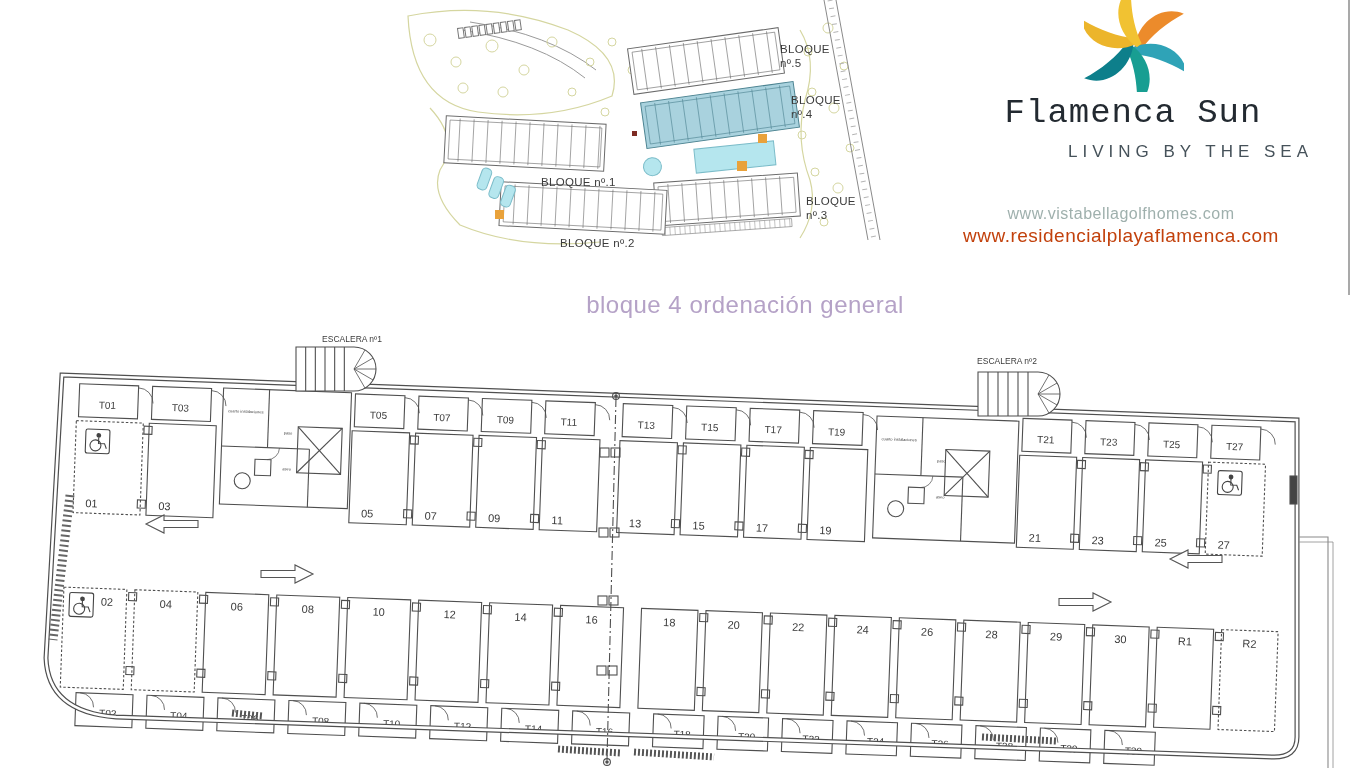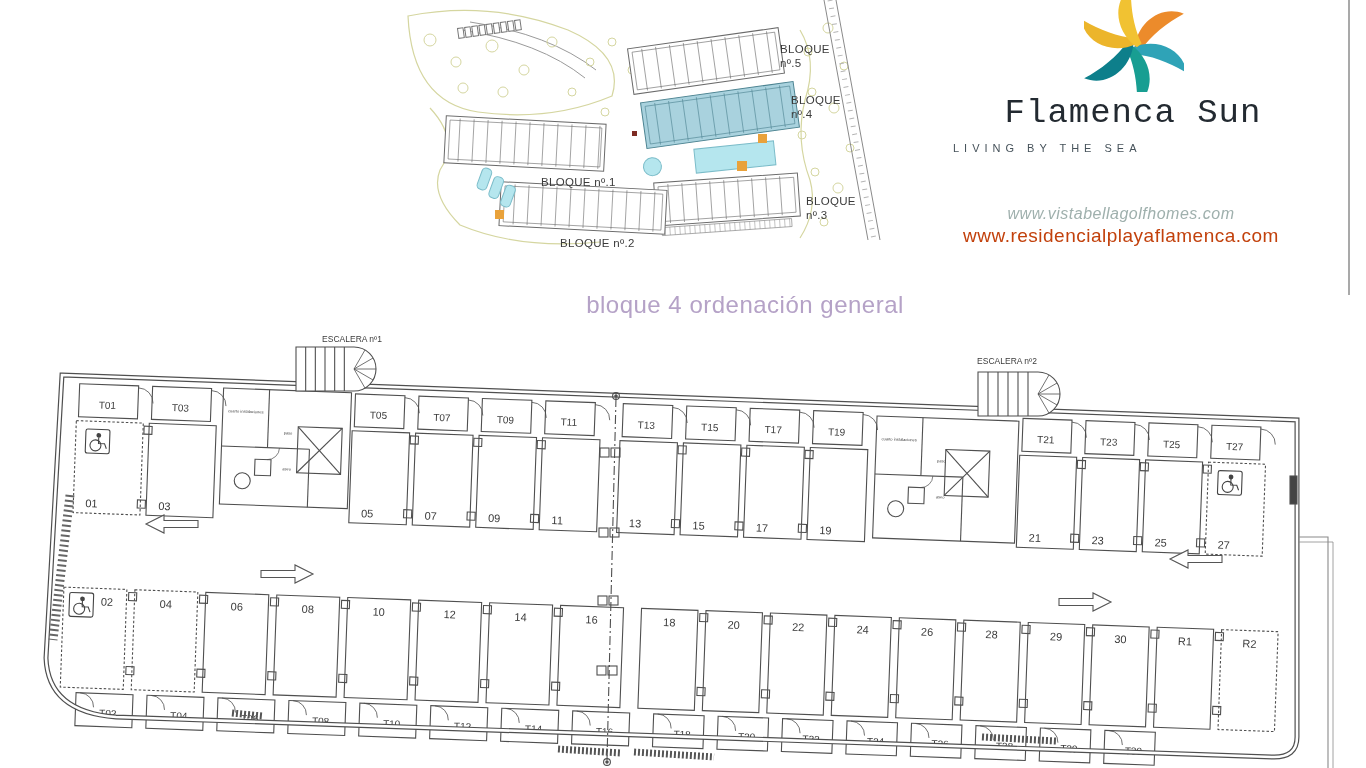--- a/index.html
+++ b/index.html
@@ -4,23 +4,23 @@
 <style>
   * { margin:0; padding:0; box-sizing:border-box; }
   html,body { width:1366px; height:768px; background:#ffffff; overflow:hidden;
               font-family:"Liberation Sans", sans-serif; }
   .page { position:relative; width:1366px; height:576px; background:#fff; }
   .abs { position:absolute; }
   svg { display:block; }
   svg text { font-family:"Liberation Sans", sans-serif; fill:#3b3b3b; stroke:none; }
   .brand-name { font-family:Liberation Mono, monospace; font-size:34px; color:#232a31;
                 text-align:center; letter-spacing:1px; }
-  .brand-tagline { font-size:11px; letter-spacing:5px; color:#46525a; text-align:left; margin-top:8px; }
+  .brand-tagline { font-size:17px; letter-spacing:5px; color:#46525a; text-align:right; margin-top:8px; }
   .brand-urls { text-align:center; }
-  .url1 { font-size:16px; letter-spacing:0.5px;font-style:italic; }
+  .url1 { font-size:16px; letter-spacing:0.5px; }
   .url2 { font-size:19px; letter-spacing:0.5px; margin-top:2px; }
   .vline { width:1.5px; background:#a9a9a9; }
   .drawing-title { font-size:24px; letter-spacing:0.5px; text-align:center; }
 </style>
 </head>
 <body>
 
 <div class="page">
 
   <svg class="abs" style="left:400px;top:0" width="560" height="262" viewBox="0 0 560 262">

